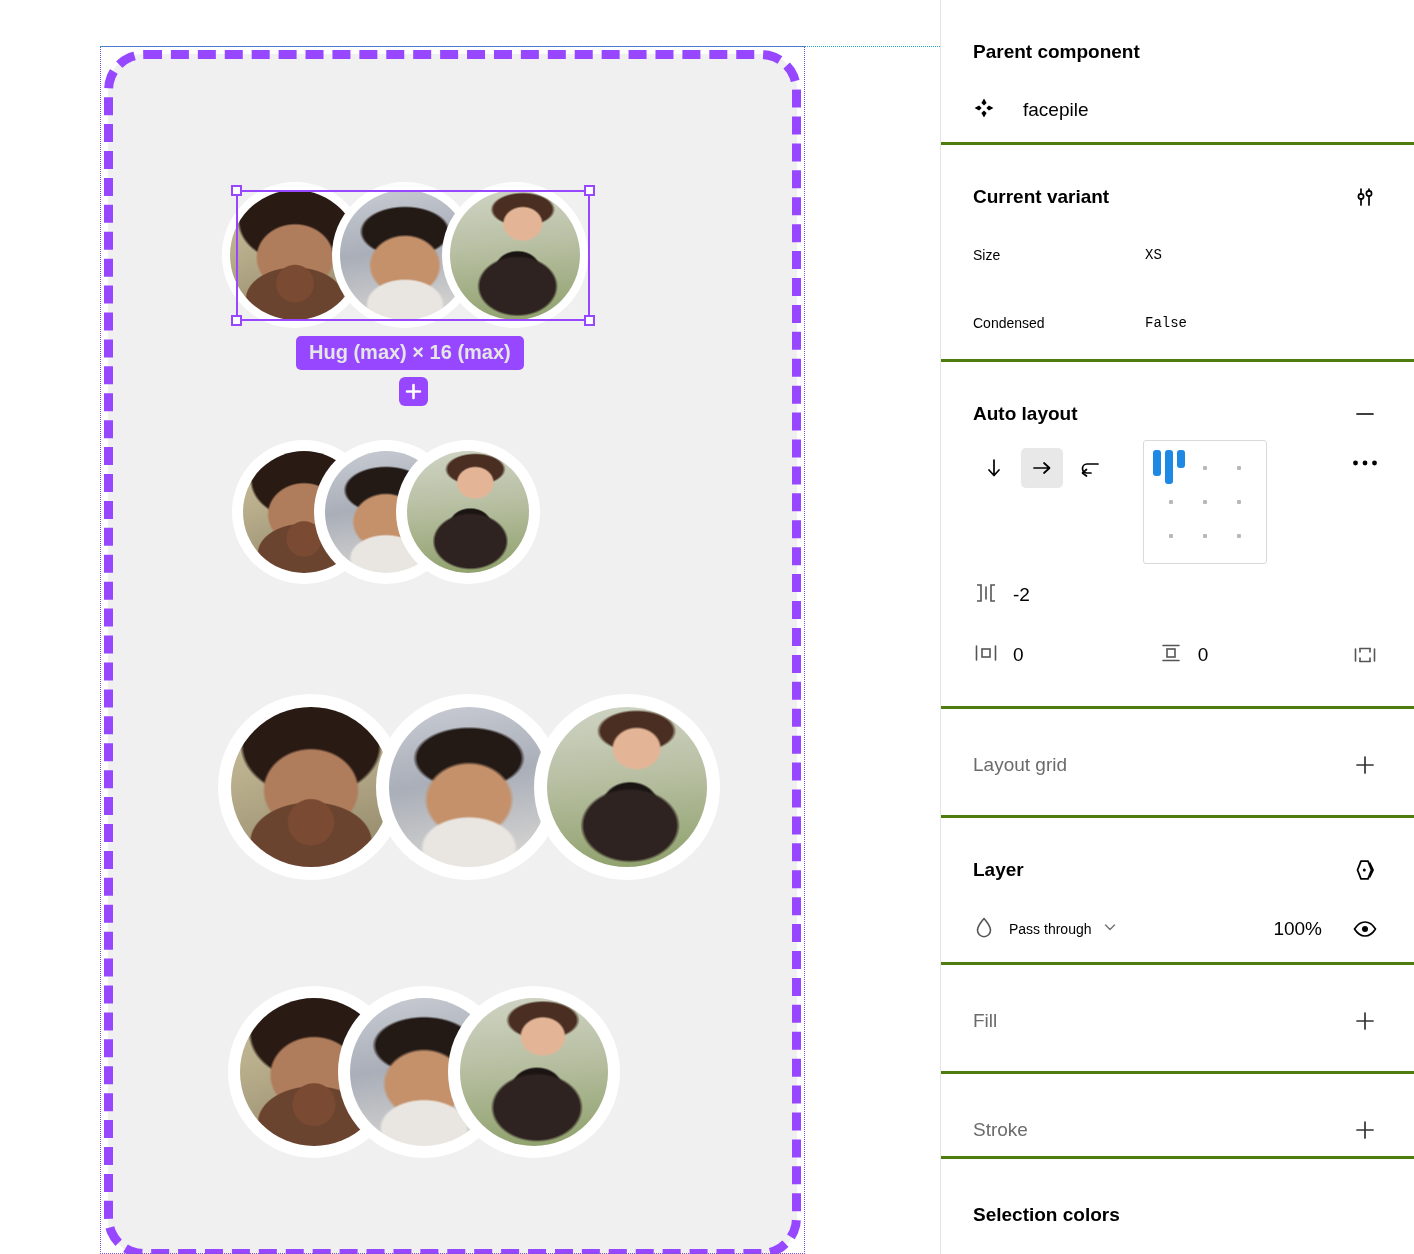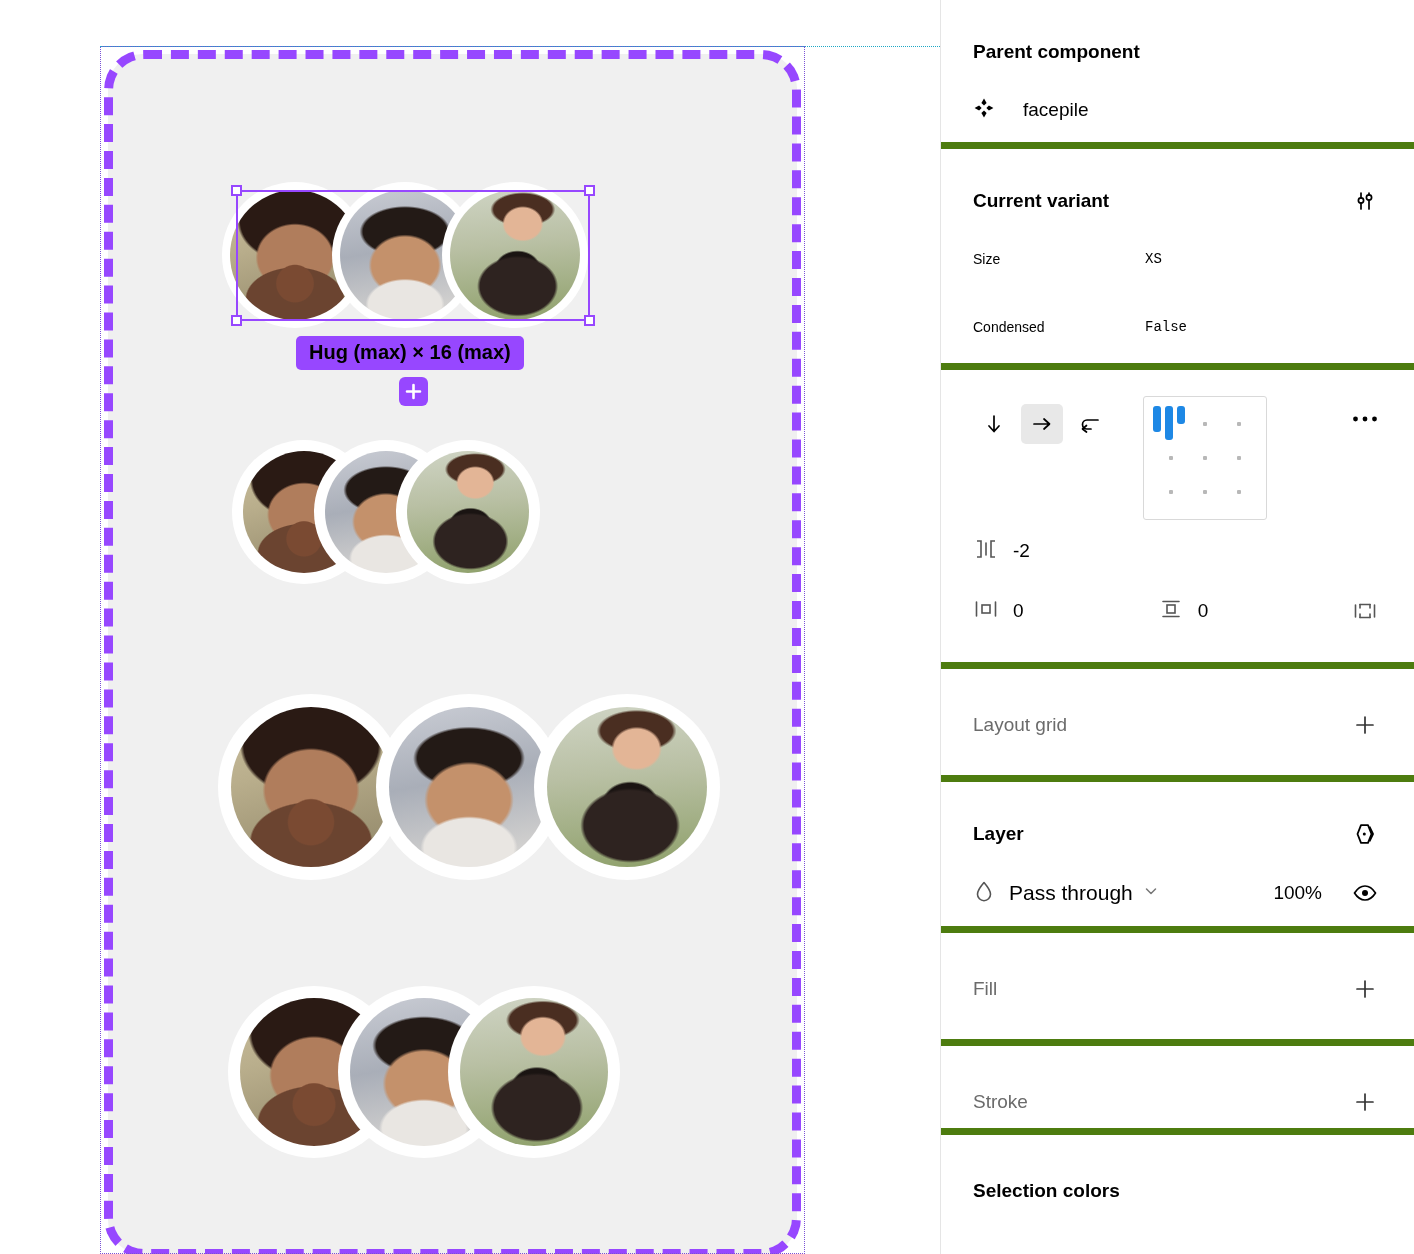--- a/index.html
+++ b/index.html
@@ -118,21 +118,21 @@
   .h-tl { left: -7px;  top: -7px; }
   .h-tr { right: -7px; top: -7px; }
   .h-bl { left: -7px;  bottom: -7px; }
   .h-br { right: -7px; bottom: -7px; }
 
   
   .size-badge {
     position: absolute;
     left: 296px; top: 336px;
     background: #9747FF;
-    color: #000000;
+    color: #e5e5e5;
     font-size: 20px;
     font-weight: bold;
     padding: 6px 13px 8px;
     border-radius: 5px;
     white-space: nowrap;
     line-height: 1;
   }
   .plus-btn {
     position: absolute;
     left: 399px; top: 377px;
@@ -145,21 +145,21 @@
 
   
   .panel {
     width: 474px; height: 1254px;
     background: #ffffff;
     border-left: 1px solid #e5e5e5;
     font-size: 18px;
     color: #000000;
     overflow: hidden;
   }
-  .sec { border-bottom: 7px solid #4d7c0f; padding: 0 32px; }
+  .sec { border-bottom: 3px solid #4d7c0f; padding: 0 32px; }
   .sec-pad-top { padding-top: 26px; }
   .sec-head {
     display: flex; align-items: center; justify-content: space-between;
     height: 52px;
   }
   .sec-title { font-weight: bold; font-size: 19px; color: #000; }
   .sec-title.muted { font-weight: normal; color: #6b6b6b; }
   .icon-btn {
     width: 34px; height: 34px;
     display: flex; align-items: center; justify-content: center;
@@ -211,21 +211,21 @@
 
   .more-dots { margin-left: auto; padding-top: 12px; }
 
   .al-field-row { display: flex; align-items: center; height: 62px; }
   .al-field { display: flex; align-items: center; gap: 14px; }
   .al-field .val { font-size: 19px; }
   .al-w1 { width: 186px; }
   .al-w2 { width: 192px; }
 
   .layer-row { display: flex; align-items: center; height: 66px; }
-  .blend-name { font-size: 21px; margin-left: 14px; }
+  .blend-name { font-size: 14px; margin-left: 14px; }
   .chev { margin-left: 10px; }
   .opacity { font-size: 19px; margin-left: auto; margin-right: 26px; }
   svg { overflow: visible; }
 </style>
 </head>
 <body>
 
 <div class="app">
 
   <div class="canvas">
@@ -334,20 +334,28 @@
         <span class="prop-key">Size</span>
         <span class="prop-val">XS</span>
       </div>
       <div class="prop-row" style="height:72px;">
         <span class="prop-key">Condensed</span>
         <span class="prop-val">False</span>
       </div>
     </div>
 
     <div class="sec sec-pad-top">
+      <div class="sec-head">
+        <span class="sec-title">Auto layout</span>
+        <span class="icon-btn">
+          <svg width="24" height="24" viewBox="0 0 24 24" aria-hidden="true">
+            <path d="M4 12 H20" stroke="#000" stroke-width="1.7" stroke-linecap="round"></path>
+          </svg>
+        </span>
+      </div>
 
       <div class="al-body">
         <div class="al-grid-row">
 
           <div class="dir-group">
             <span class="dir-btn">
               <svg width="22" height="22" viewBox="0 0 22 22" aria-hidden="true">
                 <path d="M11 3 V18 M6 13 L11 18.5 L16 13" stroke="#000" stroke-width="1.7" fill="none" stroke-linecap="round" stroke-linejoin="round"></path>
               </svg>
             </span>

